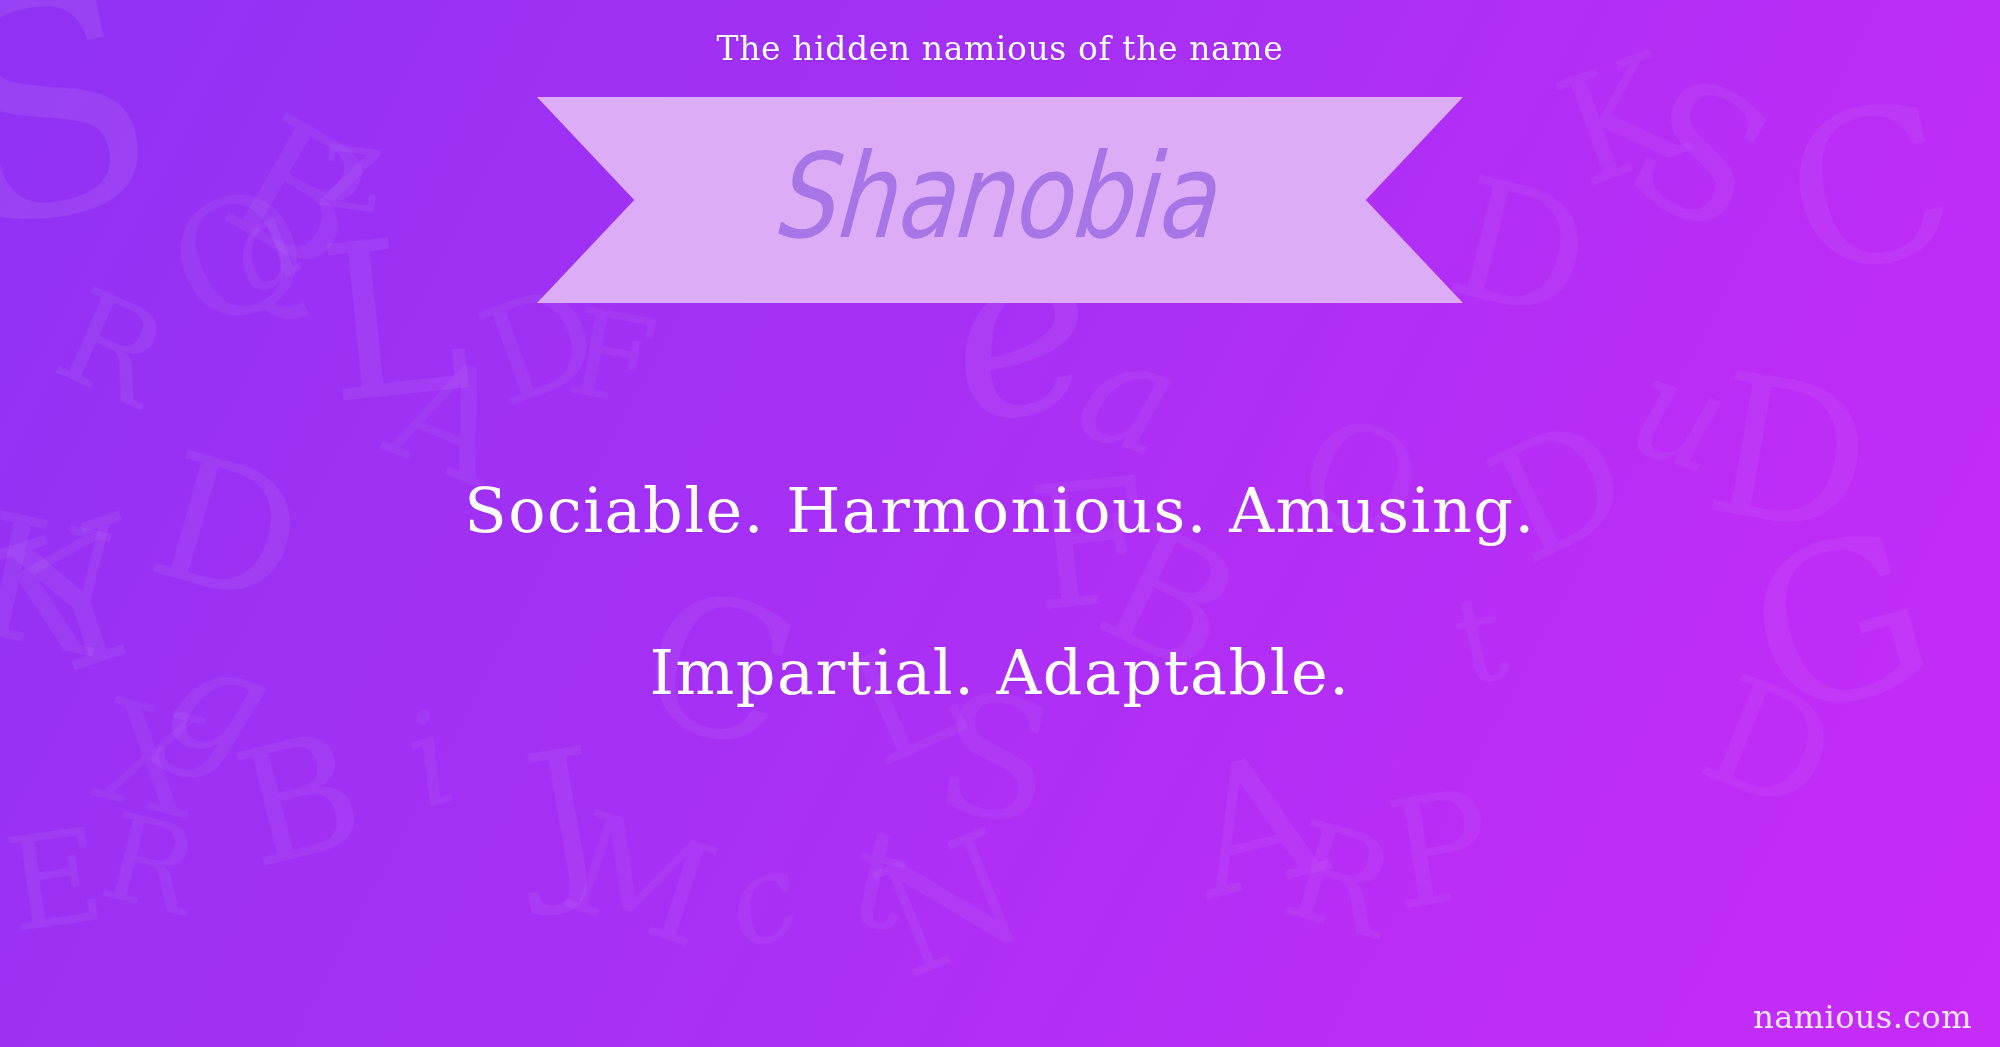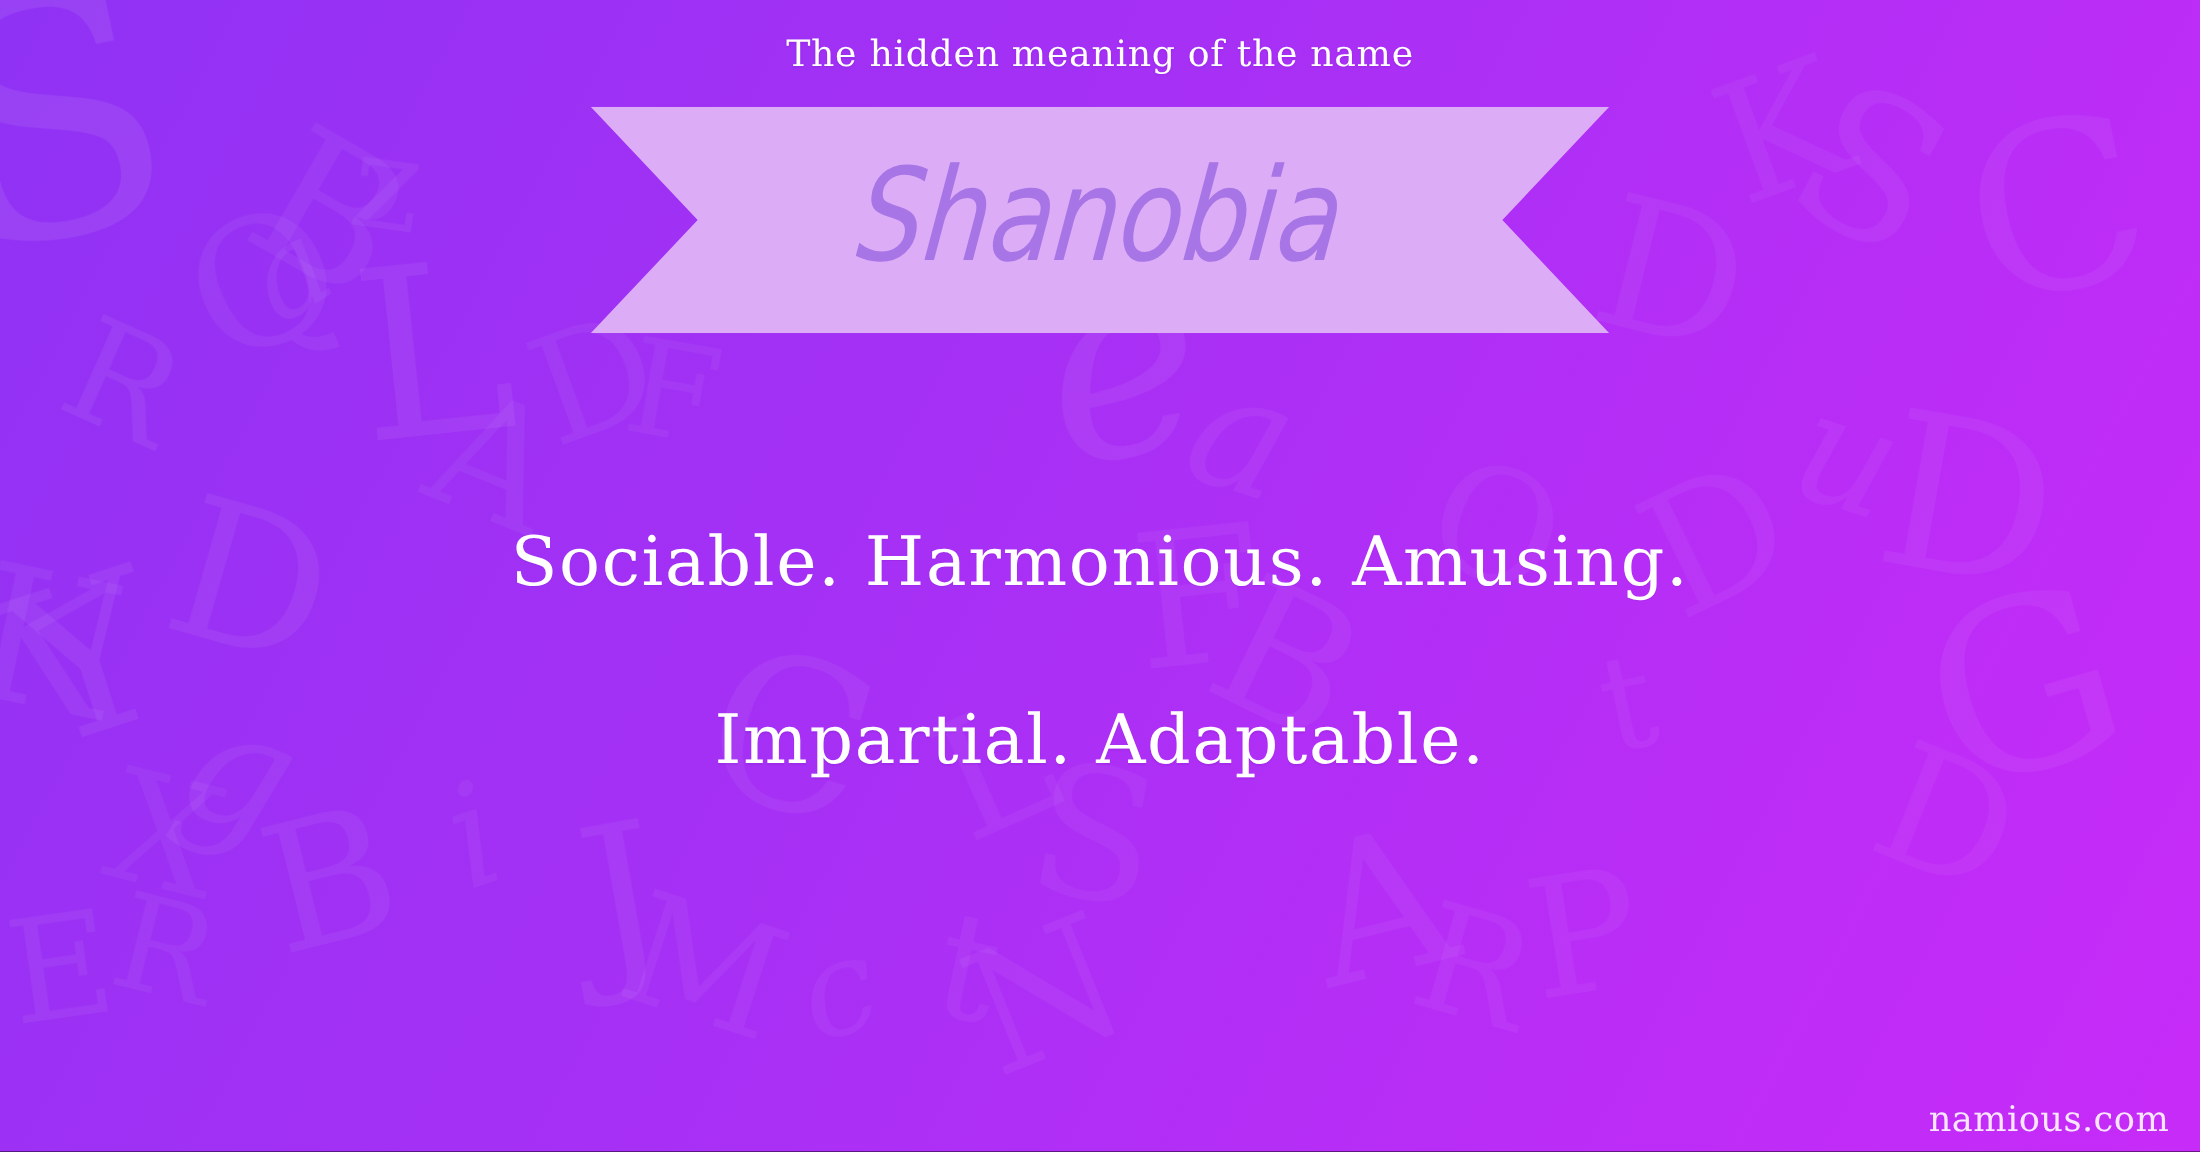--- a/index.html
+++ b/index.html
@@ -168,21 +168,21 @@
       <span class="bgl" style="left: 1840px; top: 625px; font-size: 215px; opacity: 0.052; font-style: normal; transform: translate(-50%, -50%) rotate(-16deg);">G</span>
       <span class="bgl" style="left: 1770px; top: 745px; font-size: 150px; opacity: 0.045; font-style: normal; transform: translate(-50%, -50%) rotate(22deg);">D</span>
       <span class="bgl" style="left: 1480px; top: 640px; font-size: 120px; opacity: 0.042; font-style: normal; transform: translate(-50%, -50%) rotate(-12deg);">t</span>
       <span class="bgl" style="left: 1360px; top: 480px; font-size: 140px; opacity: 0.042; font-style: normal; transform: translate(-50%, -50%) rotate(20deg);">O</span>
       <span class="bgl" style="left: 430px; top: 760px; font-size: 130px; opacity: 0.042; font-style: italic; transform: translate(-50%, -50%) rotate(-18deg);">i</span>
       <span class="bgl" style="left: 150px; top: 760px; font-size: 140px; opacity: 0.042; font-style: normal; transform: translate(-50%, -50%) rotate(14deg);">X</span>
       <span class="bgl" style="left: 905px; top: 700px; font-size: 150px; opacity: 0.042; font-style: normal; transform: translate(-50%, -50%) rotate(-24deg);">L</span>
       <span class="bgl" style="left: 995px; top: 760px; font-size: 165px; opacity: 0.042; font-style: normal; transform: translate(-50%, -50%) rotate(10deg);">S</span>
     </div>
 
-  <div id="title">The hidden meaning of the name</div>
+  <div id="title">The hidden namious of the name</div>
 
   <div id="banner">
     <span id="banner-name">Shanobia</span>
   </div>
 
   <div id="meaning">
     <div class="meaning-line">Sociable. Harmonious. Amusing.</div>
     <div class="meaning-line">Impartial. Adaptable.</div>
   </div>
 

